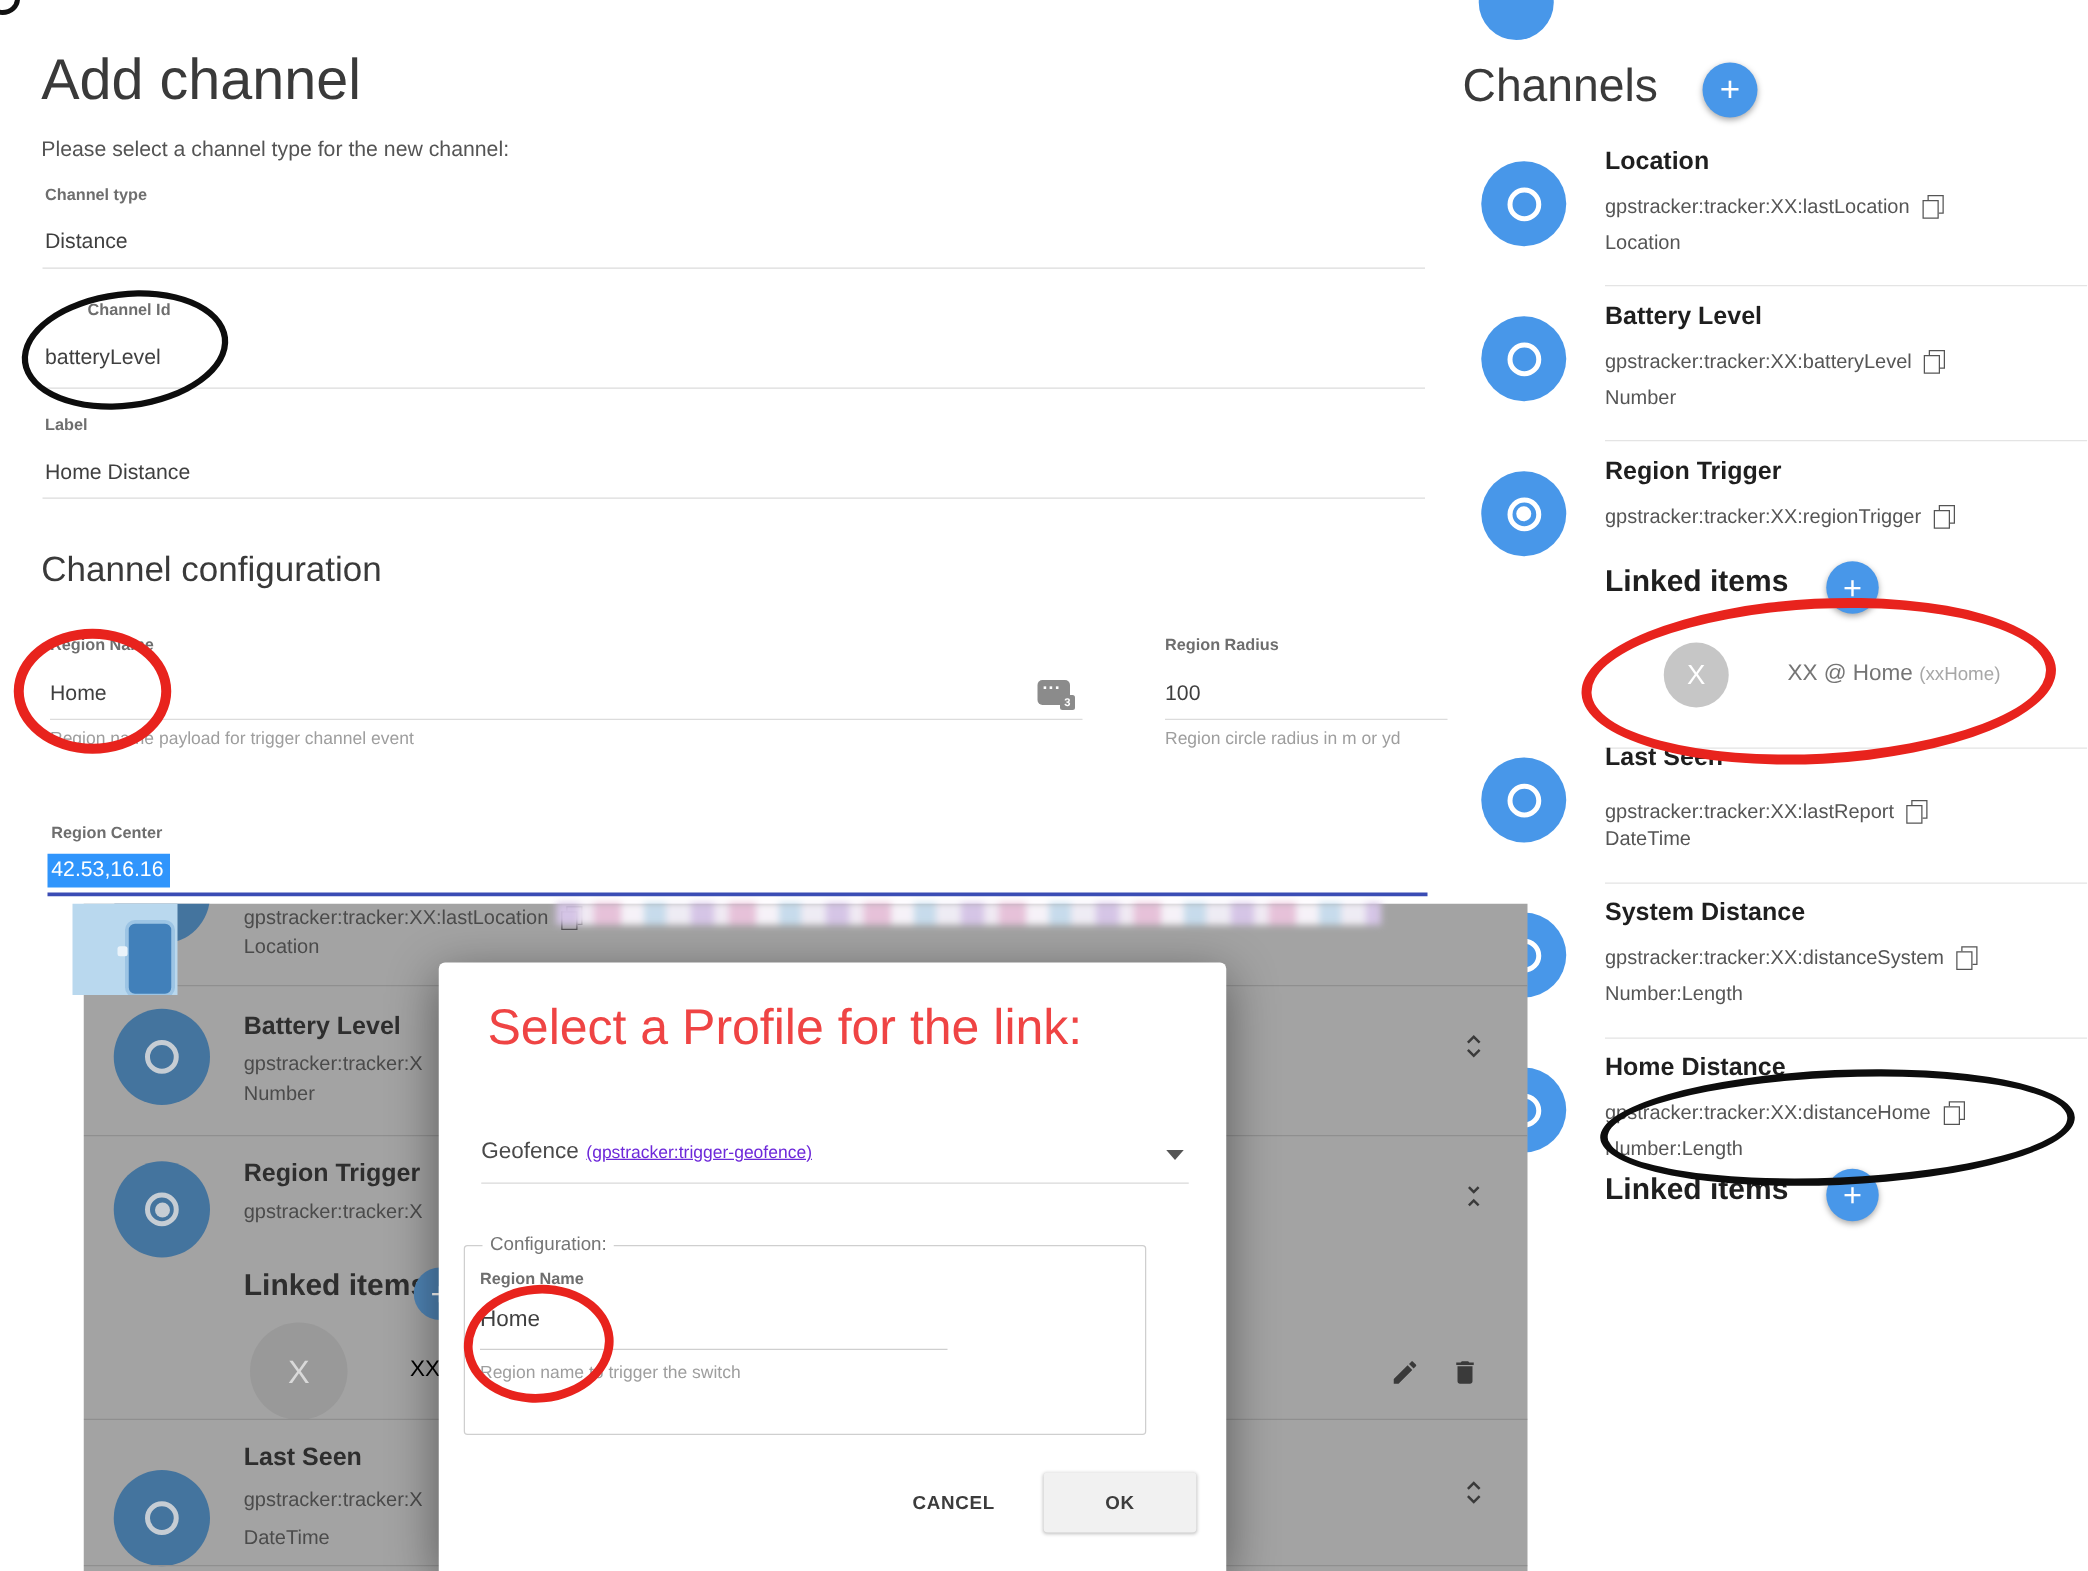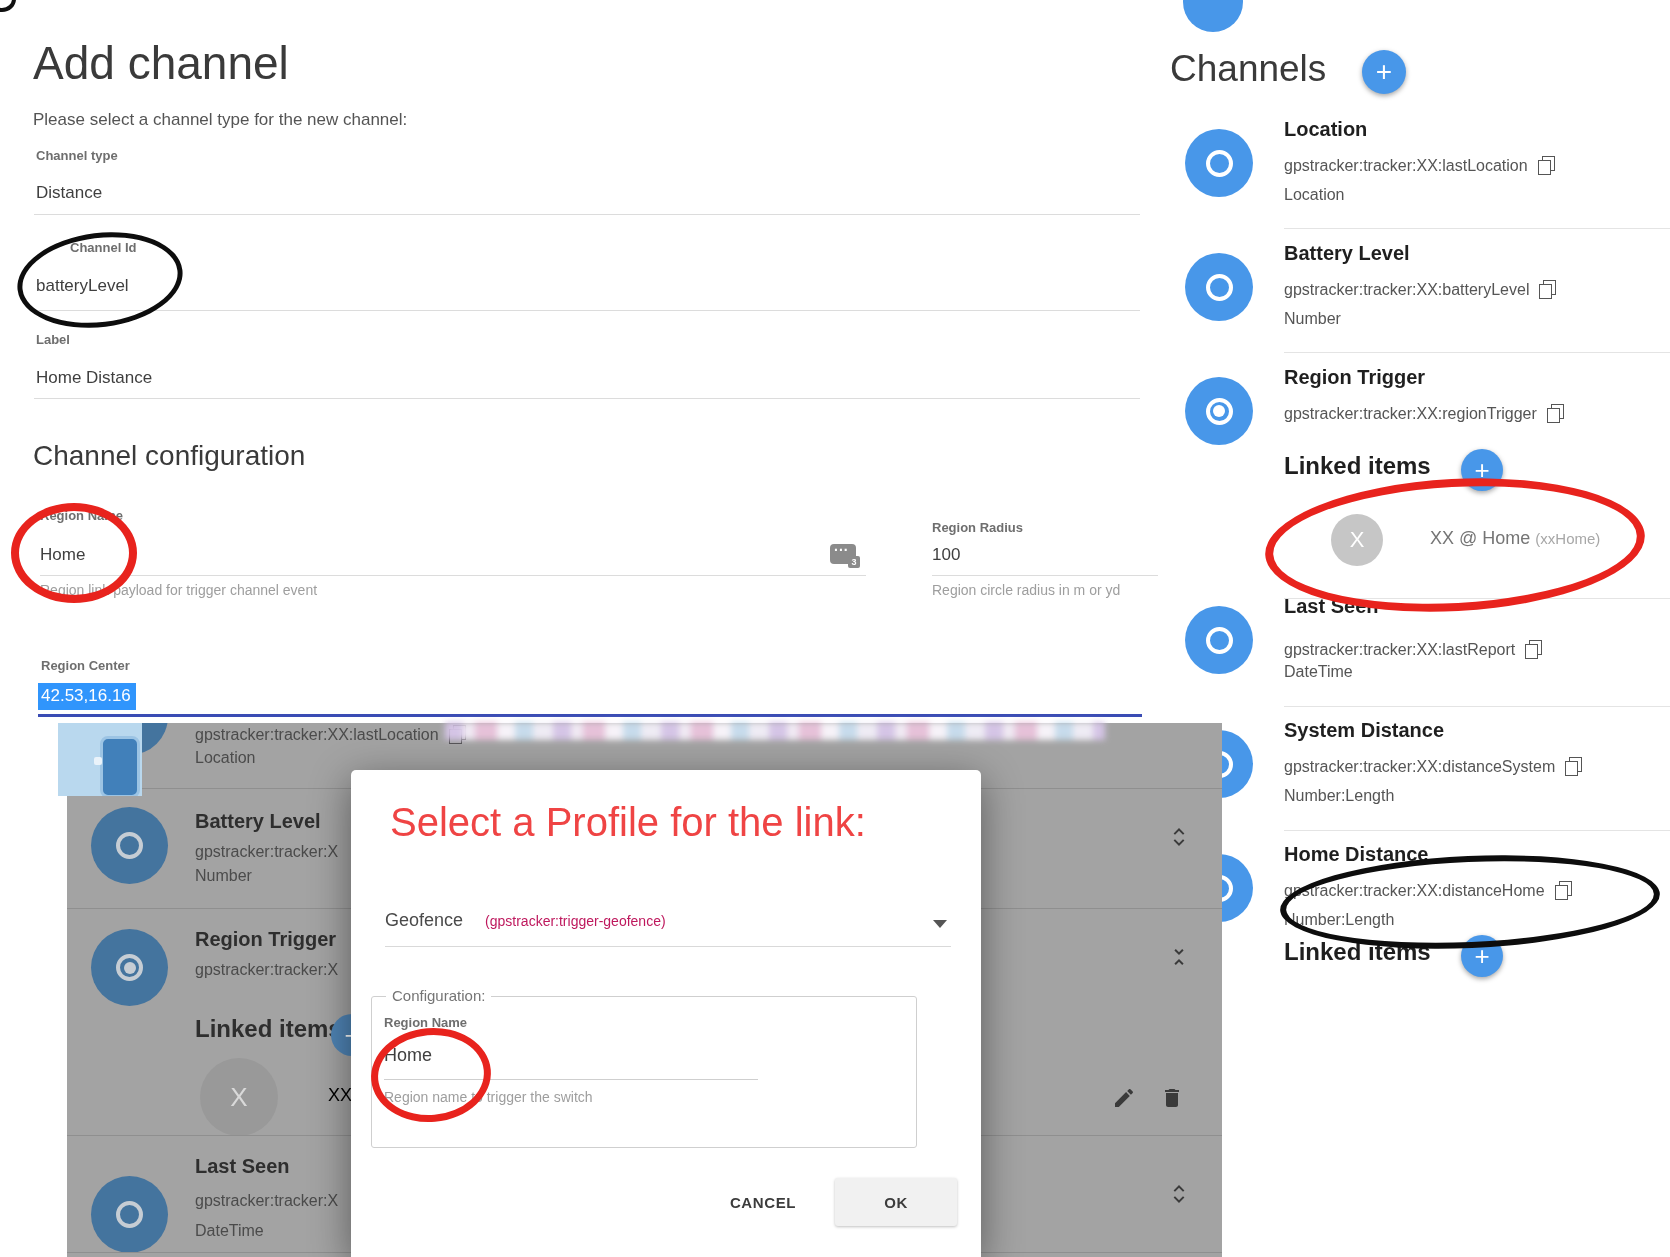--- a/index.html
+++ b/index.html
@@ -43,21 +43,21 @@
   .iconbtn { position:absolute; width:24px; height:24px; z-index:2; cursor:pointer; }
   .iconbtn svg { width:100%; height:100%; fill:#3a3a3a; }
 
   .xavatar { position:absolute; border-radius:50%; background:#c6c6c6; color:#fff; display:flex; align-items:center; justify-content:center; font-size:22px; z-index:1; }
   .scrim .xavatar { background:#999; color:#d9d9d9; }
 
   
   .modal { position:absolute; left:351px; top:770px; width:630px; height:487px; background:#fff; border-radius:5px 5px 0 0; box-shadow:0 10px 40px rgba(0,0,0,.45); z-index:10; }
   .modal-title { position:absolute; left:39px; top:30px; font-size:40px; font-weight:300; color:#ef4444; white-space:nowrap; }
   .profile-row { position:absolute; left:34px; top:140px; font-size:18px; color:#4a4a4a; white-space:nowrap; cursor:pointer; }
-  .profile-row .suffix { font-size:14px; color:#be185d; margin-left:22px; }
+  .profile-row .suffix { font-size:14px; color:#6d28d9; margin-left:6px;text-decoration:underline; }
   .caret { position:absolute; left:582px; top:150px; width:0; height:0; border-left:7px solid transparent; border-right:7px solid transparent; border-top:8px solid #555; }
   .mline { position:absolute; background:#d9d9d9; height:1px; }
   .fieldset { position:absolute; left:20px; top:226px; width:546px; height:152px; border:1px solid #cfcfcf; border-radius:3px; }
   .legend { position:absolute; left:14px; top:-10px; background:#fff; padding:0 6px; font-size:15px; color:#757575; white-space:nowrap; }
   .btn-flat { position:absolute; display:flex; align-items:center; justify-content:center; font-size:15px; font-weight:bold; color:#3c3c3c; letter-spacing:.6px; cursor:pointer; }
   .btn-raised { position:absolute; display:flex; align-items:center; justify-content:center; font-size:15px; font-weight:bold; color:#3c3c3c; letter-spacing:.6px; background:#f1f1f1; border-radius:3px; box-shadow:0 1px 3px rgba(0,0,0,.25); cursor:pointer; }
 
   
   .ellipse { position:absolute; border-radius:50%; z-index:20; pointer-events:none; }
   .red { border:8px solid #e8231d; }
@@ -100,23 +100,23 @@
   <div class="fline" style="left:34px; top:398px; width:1106px;"></div>
 
   <div class="h1" style="left:33px; top:440px; font-size:28px;">Channel configuration</div>
 
   <div class="flabel" style="left:40px; top:508px;">Region Name</div>
   <div class="fvalue" style="left:40px; top:545px;">Home</div>
   <span class="sms-icon">
       <span class="sms-badge">3</span>
     </span>
   <div class="fline" style="left:40px; top:575px; width:826px;"></div>
-  <div class="fhint" style="left:40px; top:582px;">Region link payload for trigger channel event</div>
-
-  <div class="flabel" style="left:932px; top:520px;">Region Radius</div>
+  <div class="fhint" style="left:40px; top:582px;">Region name payload for trigger channel event</div>
+
+  <div class="flabel" style="left:932px; top:508px;">Region Radius</div>
   <div class="fvalue" style="left:932px; top:545px;">100</div>
   <div class="fline" style="left:932px; top:575px; width:226px;"></div>
   <div class="fhint" style="left:932px; top:582px;">Region circle radius in m or yd</div>
 
   <div class="flabel" style="left:41px; top:658px;">Region Center</div>
   <div class="selection" style="left:38px; top:683px;">42.53,16.16</div>
   <div style="position:absolute; left:38px; top:714px; width:1104px; height:3px; background:#3a4cb4; z-index:2;"></div>
 
   <div class="top-circle"></div>
   <div class="h1" style="left:1170px; top:48px; font-size:37px;">Channels</div>

